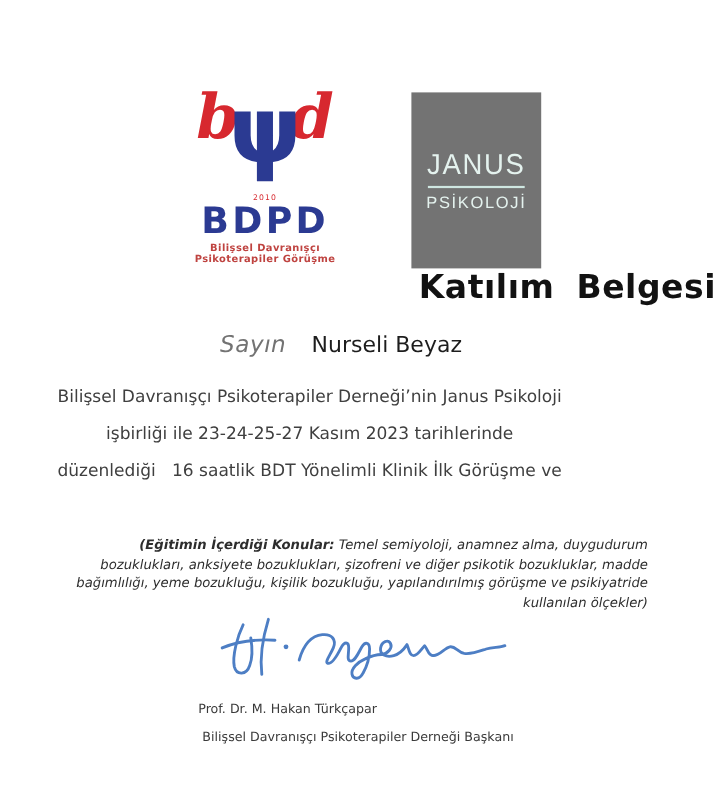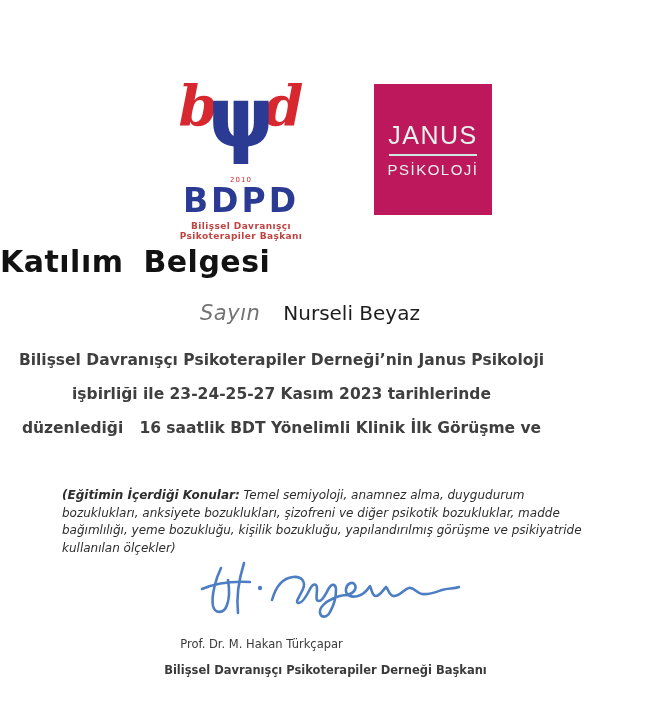--- a/index.html
+++ b/index.html
@@ -45,43 +45,43 @@
     letter-spacing: 3px; line-height: 1.05; margin-top: 0px;
   }
   .bdpd-sub {
     font-size: 9px; font-weight: bold; color: #bf4340;
     line-height: 10.5px; letter-spacing: 0.4px; margin-top: 2px;
   }
 
   
   .janus-logo {
     position: absolute; left: 374px; top: 84px;
-    width: 118px; height: 131px;
-    background: #be185d;
+    width: 118px; height: 160px;
+    background: #737373;
     display: flex; flex-direction: column;
     align-items: center; justify-content: center;
   }
   .janus-line1 {
     color: #e4f2ee; font-size: 25px; letter-spacing: 1.5px;
     font-family: "Liberation Sans", sans-serif;
     transform: scaleY(1.05);
   }
   .janus-divider {
     width: 88px; height: 2px; background: #cfe7e1;
     margin: 4px 0 5px 0;
   }
   .janus-line2 {
     color: #e4f2ee; font-size: 15px; letter-spacing: 1.5px;
     font-family: "Liberation Sans", sans-serif;
   }
 
   
   .title {
     position: absolute; top: 244px; left: 0; width: 651px;
-    text-align: left;
+    text-align: right;
     font-size: 30px; font-weight: bold; color: #121212;
     letter-spacing: 0.5px; word-spacing: 9px;
   }
 
   
   .recipient-line {
     position: absolute; top: 301px; left: 200px;
     display: flex; align-items: baseline; gap: 23px;
   }
   .salutation {
@@ -91,63 +91,62 @@
   .recipient-name {
     font-size: 20px; color: #1d1d1d;
   }
 
   
   .body-block {
     position: absolute; top: 343px; left: 0; width: 563px;
     text-align: center;
     font-size: 15.5px; color: #3f3f3f;
     line-height: 34px;
-    font-weight: bold;
   }
   .body-line { white-space: pre; }
 
   
   .topics {
     position: absolute; top: 487px; left: 62px; width: 527px;
-    text-align: left;
+    text-align: right;
     font-style: italic; font-size: 12px; color: #2d2d2d;
     line-height: 17.5px;
   }
   .topics-lead { font-weight: bold; }
 
   
   .signature-wrap {
     position: absolute; top: 556px; left: 188px;
     width: 280px; height: 72px;
   }
   .signer-name {
     position: absolute; top: 637px; left: 0; width: 523px;
     text-align: center; font-size: 11.5px; color: #3a3a3a;
   }
   .signer-title {
     position: absolute; top: 663px; left: 0; width: 651px;
-    text-align: center; font-size: 11.5px; color: #3a3a3a; font-weight: bold;
+    text-align: center; font-size: 11.5px; color: #3a3a3a;
   }
 </style>
 </head>
 <body>
 
 <div class="page">
 
   <div class="bdpd-logo">
     <div class="bdpd-glyphs">
       <span class="bdpd-b">b</span>
       <span class="bdpd-psi">ψ</span>
       <span class="bdpd-d">d</span>
     </div>
     <div class="bdpd-year">2010</div>
     <div class="bdpd-acronym">BDPD</div>
     <div class="bdpd-sub">
       <div>Bilişsel Davranışçı</div>
-      <div>Psikoterapiler Başkanı</div>
+      <div>Psikoterapiler Görüşme</div>
     </div>
   </div>
 
   <div class="janus-logo">
     <div class="janus-line1">JANUS</div>
     <div class="janus-divider"></div>
     <div class="janus-line2">PSİKOLOJİ</div>
   </div>
 
   <div class="title">Katılım Belgesi</div>

